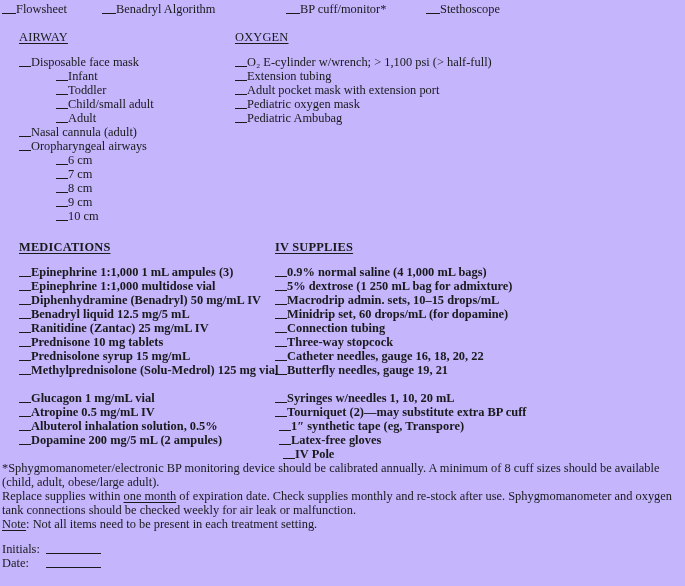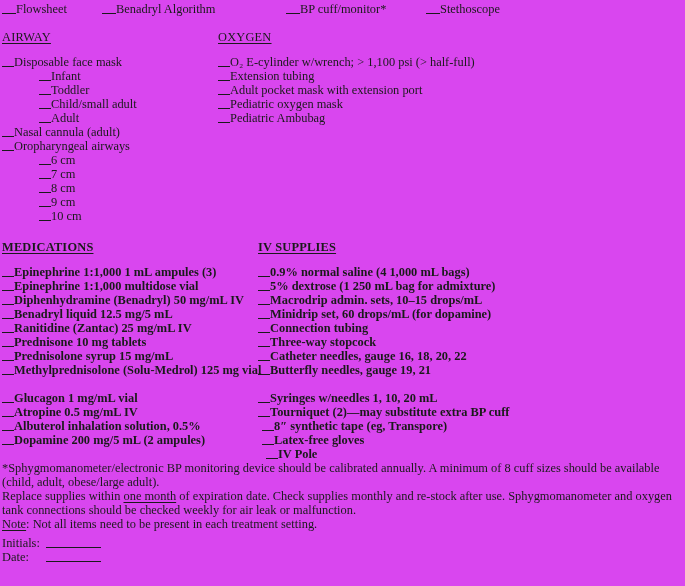--- a/index.html
+++ b/index.html
@@ -1,43 +1,43 @@
 <!DOCTYPE html>
 <html><head>
 <meta charset="utf-8">
 <style>
   html,body{margin:0;padding:0;background:#ffffff;}
   .page{
     width:685px;height:586px;box-sizing:border-box;
     padding:2px 0 0 2px;
-    background:#d946ef;color:#1a1a1a;
+    background:#c4b5fd;color:#1a1a1a;
     font-family:"Liberation Serif","DejaVu Serif",serif;
     font-size:12.4px;line-height:14px;
     overflow:hidden;position:relative;
   }
   .bl{display:inline-block;width:12px;height:2px;border-bottom:1.1px solid #1a1a1a;transform:translateY(1px);}
   .bl.w14{width:14px;}
   .bl.w55{width:55px;}
   .it{white-space:nowrap;height:14px;}
   .sub{margin-left:37px;}
   .in1{margin-left:4px;}
   .in2{margin-left:8px;}
   .top-row{position:relative;height:14px;}
   .tr-i{position:absolute;top:0;white-space:nowrap;}
   .tr-0{left:0;} .tr-1{left:100px;} .tr-2{left:284px;} .tr-3{left:424px;}
-  .sec{display:grid;}
+  .sec{display:grid;margin-left:17px;}
   .sec1{grid-template-columns:216px 1fr;margin-top:14px;}
   .sec2{grid-template-columns:256px 1fr;margin-top:17px;font-weight:bold;}
   .hd{height:14px;margin-bottom:11px;}
   .hd span{text-decoration:underline;text-underline-offset:2px;letter-spacing:.2px;}
   .grp + .grp{margin-top:14px;}
   .foot{margin-top:0;}
   .foot p{margin:0;}
   .u{text-decoration:underline;text-underline-offset:2px;}
-  .sig{margin-top:5px;}
+  .sig{margin-top:11px;}
   .sig-row{height:14px;white-space:nowrap;}
   .sig-lb{display:inline-block;width:44px;}
 </style>
 </head>
 <body>
 
 <div class="page">
 
   <div class="top-row">
     <span class="tr-i tr-0"><span class="bl w14"></span><span>Flowsheet</span></span>
@@ -100,21 +100,21 @@
         <div class="it"><span class="bl"></span><span>Macrodrip admin. sets, 10–15 drops/mL</span></div>
         <div class="it"><span class="bl"></span><span>Minidrip set, 60 drops/mL (for dopamine)</span></div>
         <div class="it"><span class="bl"></span><span>Connection tubing</span></div>
         <div class="it"><span class="bl"></span><span>Three-way stopcock</span></div>
         <div class="it"><span class="bl"></span><span>Catheter needles, gauge 16, 18, 20, 22</span></div>
         <div class="it"><span class="bl"></span><span>Butterfly needles, gauge 19, 21</span></div>
       </div>
       <div class="grp">
         <div class="it"><span class="bl"></span><span>Syringes w/needles 1, 10, 20 mL</span></div>
         <div class="it"><span class="bl"></span><span>Tourniquet (2)—may substitute extra BP cuff</span></div>
-        <div class="it in1"><span class="bl"></span><span>8″ synthetic tape (eg, Transpore)</span></div>
+        <div class="it in1"><span class="bl"></span><span>1″ synthetic tape (eg, Transpore)</span></div>
         <div class="it in1"><span class="bl"></span><span>Latex-free gloves</span></div>
         <div class="it in2"><span class="bl"></span><span>IV Pole</span></div>
       </div>
     </div>
   </div>
 
   <div class="foot">
     <p><span>*Sphygmomanometer/electronic BP monitoring device should be calibrated annually. A minimum of 8 cuff sizes should be available (child, adult, obese/large adult).</span></p>
     <p><span>Replace supplies within </span><span class="u">one month</span><span> of expiration date. Check supplies monthly and re-stock after use. Sphygmomanometer and oxygen tank connections should be checked weekly for air leak or malfunction.</span></p>
     <p><span class="u">Note</span><span>: Not all items need to be present in each treatment setting.</span></p>

